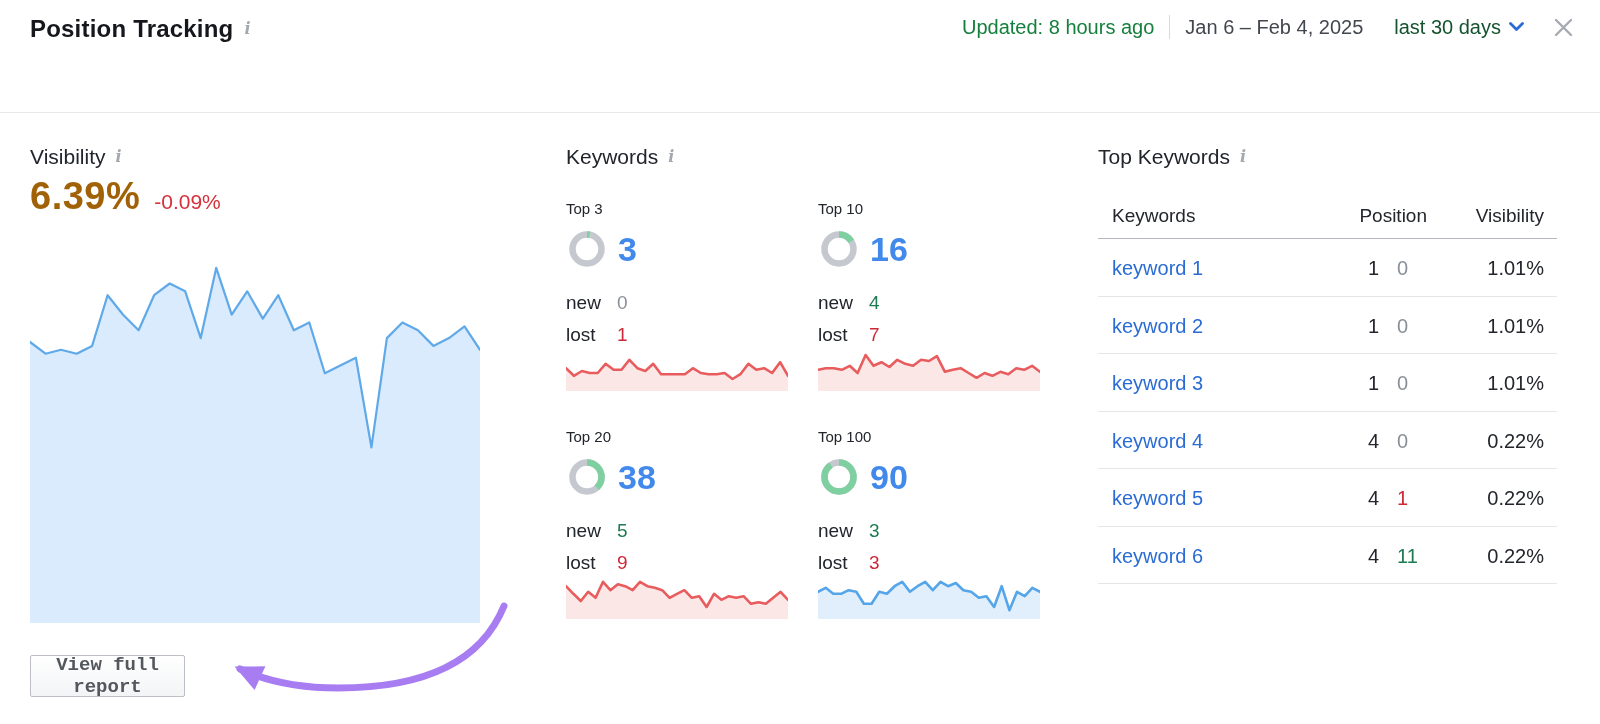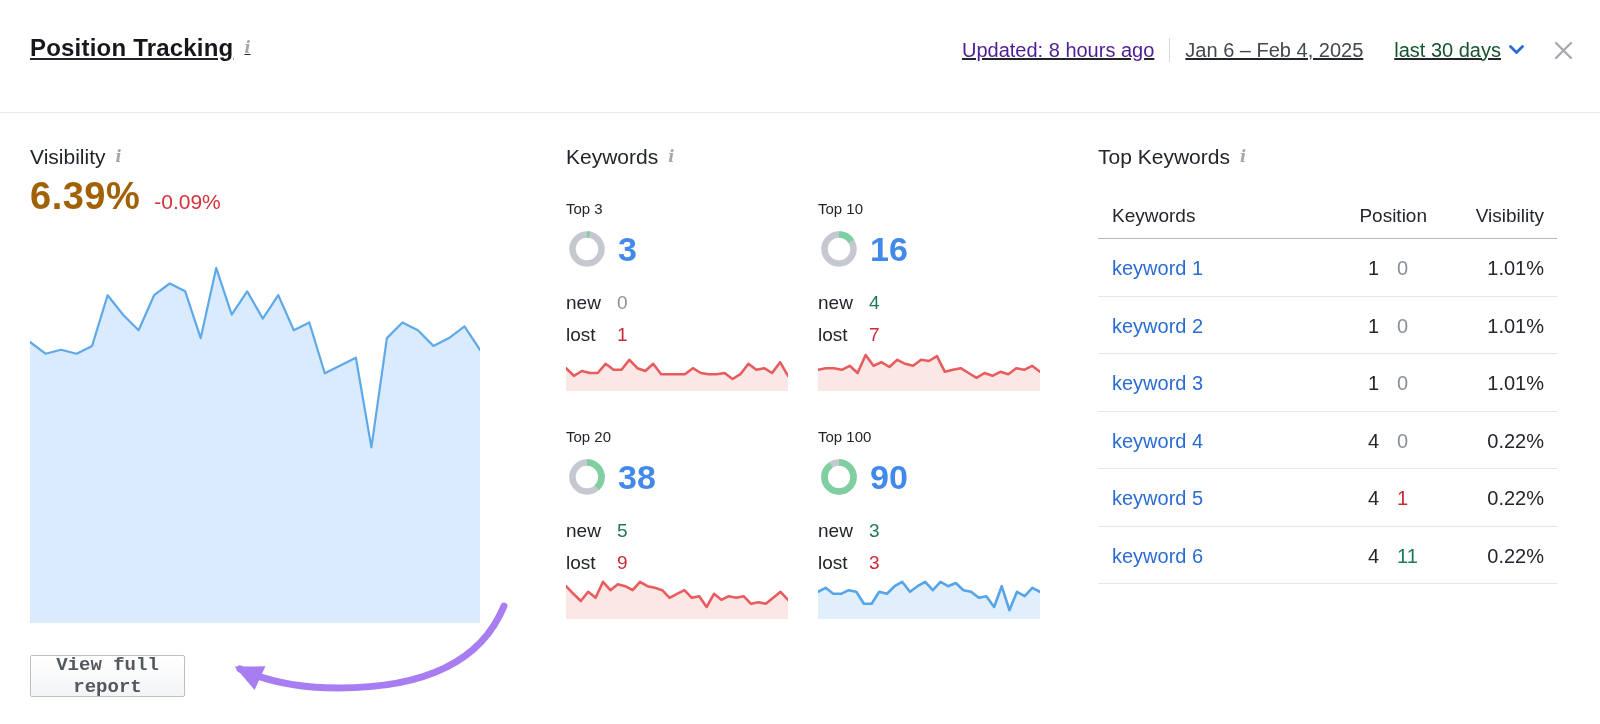--- a/index.html
+++ b/index.html
@@ -2,28 +2,28 @@
 <html><head>
 <meta charset="utf-8">
 <style>
   * { margin:0; padding:0; box-sizing:border-box; }
   html,body { background:#fff; }
   #root {
     position:relative; width:1600px; height:724px; background:#fff;
     font-family:"Liberation Sans", sans-serif; color:#22252b; overflow:hidden;
   }
   
-  .hdr-top { position:absolute; left:30px; top:28px; right:26px; height:34px;
-             display:flex; align-items:flex-end; justify-content:space-between;text-decoration:underline; }
+  .hdr-top { position:absolute; left:30px; top:15px; right:26px; height:34px;
+             display:flex; align-items:flex-start; justify-content:space-between; }
   .title-wrap { display:flex; align-items:center; gap:11px; }
   .widget-title { font-size:24px; font-weight:700; color:#15171c; letter-spacing:.2px; }
   .info-i { color:#a3a8ae; font-family:"DejaVu Serif", serif; font-style:italic;
             font-weight:700; font-size:16px; line-height:1; cursor:pointer; }
   .meta { display:flex; align-items:center; gap:15px; font-size:20px; }
-  .meta-updated { color:#4c1d95;margin-left:36px; }
+  .meta-updated { color:#15803d;margin-left:36px; }
   .vdiv { width:1px; height:24px; background:#d6d8db; }
   .meta-range { color:#43474e; }
   .period-btn { display:flex; align-items:center; gap:8px; color:#14532d;
                 margin-left:16px; cursor:pointer; }
   .close-btn { margin-left:14px; cursor:pointer; display:flex; align-items:center; }
   .hdr-loc { position:absolute; left:30px; top:66px; height:28px; display:flex;
              align-items:center; gap:10px; color:#2b6cd4; font-size:20px; cursor:pointer; }
   .hdr-border { position:absolute; top:112px; left:0; width:1600px; height:1px; background:#e8e9eb; }
 
   

